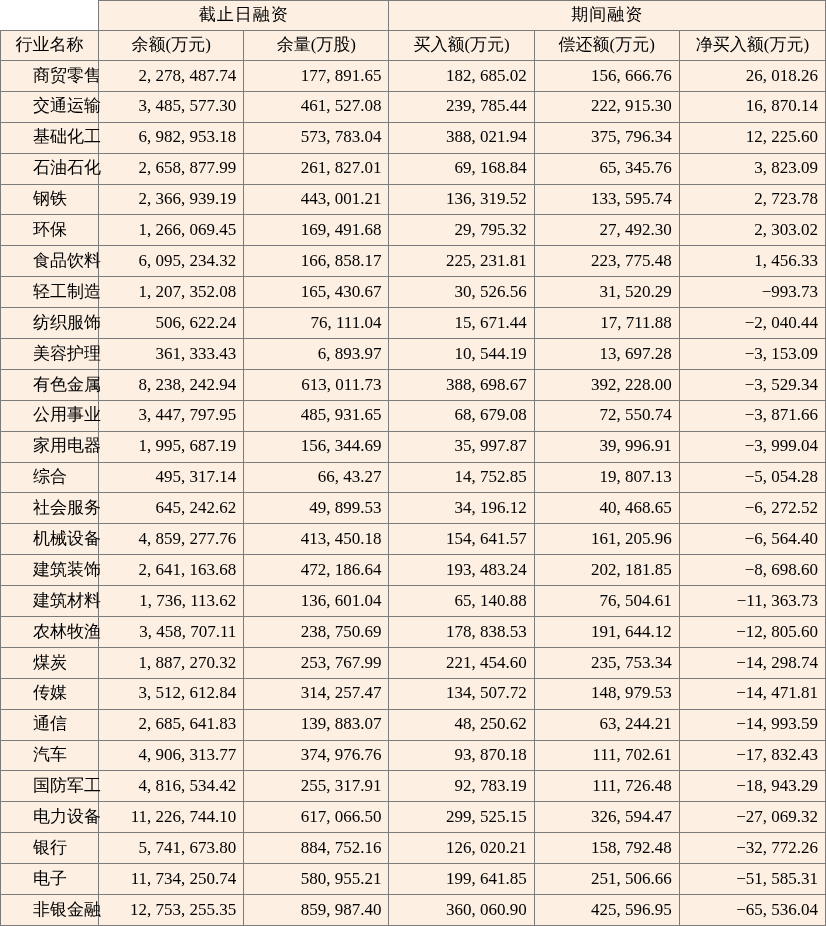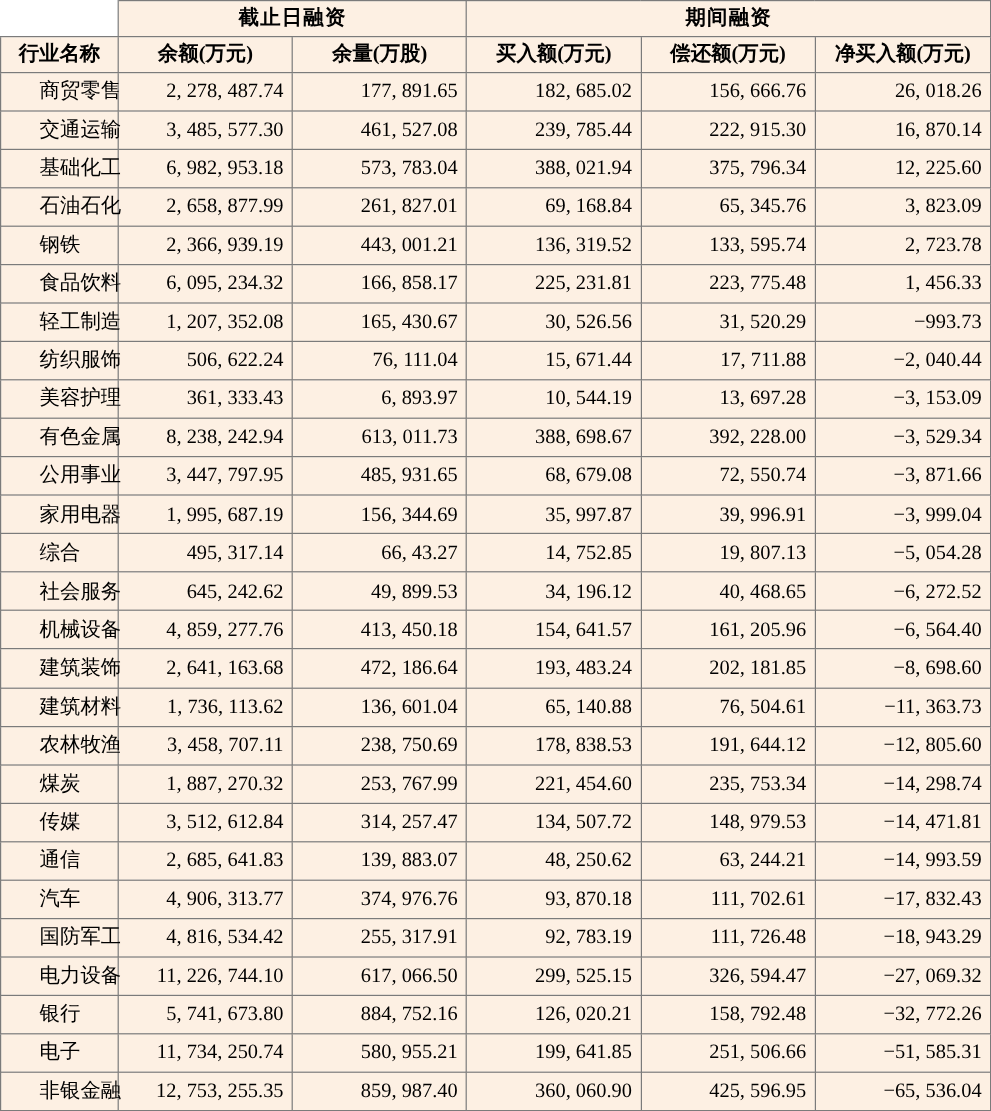--- a/index.html
+++ b/index.html
@@ -27,21 +27,21 @@
     border: 1px solid #7b7b7b;
     padding: 0 7px;
     font-size: 17px;
     line-height: 1.1;
     white-space: nowrap;
     box-sizing: border-box;
   }
   #fin-table thead th {
     background: #fdf0e3;
     text-align: center;
-    font-weight: bold;
+    font-weight: normal;
     height: 30px;
   }
   #fin-table thead th.grp {
     letter-spacing: 1px;
   }
   #fin-table thead tr.hdr2 th {
     height: 30px;
     margin-top: 23px;
   }
   #fin-table td.name {
@@ -124,20 +124,28 @@
       </tr>
       <tr>
         <td class="name">钢铁</td>
         <td class="num">2, 366, 939.19</td>
         <td class="num">443, 001.21</td>
         <td class="num">136, 319.52</td>
         <td class="num">133, 595.74</td>
         <td class="num">2, 723.78</td>
       </tr>
       <tr>
+        <td class="name">环保</td>
+        <td class="num">1, 266, 069.45</td>
+        <td class="num">169, 491.68</td>
+        <td class="num">29, 795.32</td>
+        <td class="num">27, 492.30</td>
+        <td class="num">2, 303.02</td>
+      </tr>
+      <tr>
         <td class="name">食品饮料</td>
         <td class="num">6, 095, 234.32</td>
         <td class="num">166, 858.17</td>
         <td class="num">225, 231.81</td>
         <td class="num">223, 775.48</td>
         <td class="num">1, 456.33</td>
       </tr>
       <tr>
         <td class="name">轻工制造</td>
         <td class="num">1, 207, 352.08</td>

